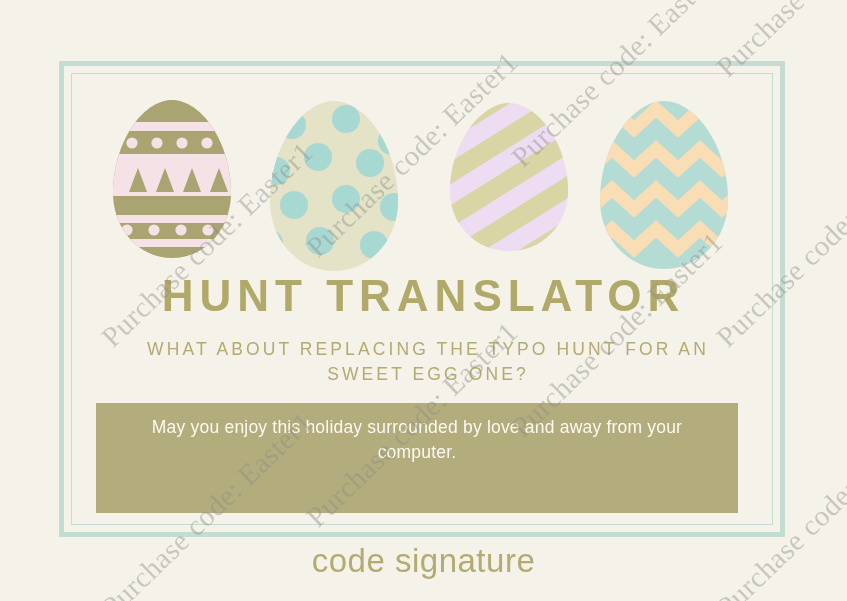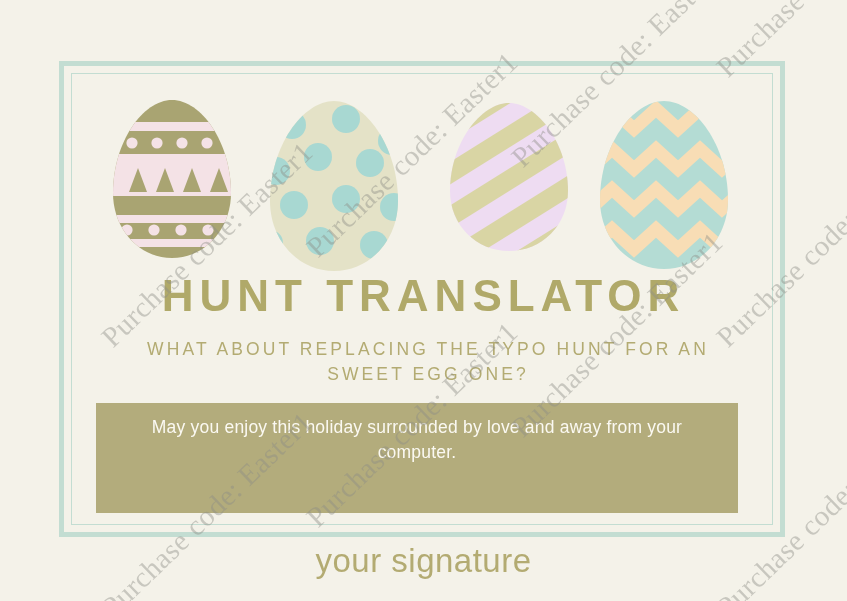--- a/index.html
+++ b/index.html
@@ -253,21 +253,21 @@
   <div class="frame-outer"></div>
   <div class="frame-inner"></div>
 
   <div class="title">HUNT TRANSLATOR</div>
   <div class="subtitle">WHAT ABOUT REPLACING THE TYPO HUNT FOR AN SWEET EGG ONE?</div>
 
   <div class="msgbox">
     <div class="line1">May you enjoy this holiday surrounded by love and away from your computer.</div>
   </div>
 
-  <div class="signature">your signature</div>
+  <div class="signature">code signature</div>
 
   <div id="watermark">
       <div class="wm" style="left: 95px; top: 330px; color: rgb(141, 141, 134); transform: rotate(-44deg);">Purchase code: Easter1</div>
       <div class="wm" style="left: 95px; top: 600px; color: rgb(141, 141, 134); transform: rotate(-44deg);">Purchase code: Easter1</div>
       <div class="wm" style="left: 300px; top: 240px; color: rgb(141, 141, 134); transform: rotate(-44deg);">Purchase code: Easter1</div>
       <div class="wm" style="left: 300px; top: 510px; color: rgb(141, 141, 134); transform: rotate(-44deg);">Purchase code: Easter1</div>
       <div class="wm" style="left: 505px; top: 150px; color: rgb(141, 141, 134); transform: rotate(-44deg);">Purchase code: Easter1</div>
       <div class="wm" style="left: 505px; top: 420px; color: rgb(141, 141, 134); transform: rotate(-44deg);">Purchase code: Easter1</div>
       <div class="wm" style="left: 710px; top: 60px; color: rgb(141, 141, 134); transform: rotate(-44deg);">Purchase code: Easter1</div>
       <div class="wm" style="left: 710px; top: 330px; color: rgb(141, 141, 134); transform: rotate(-44deg);">Purchase code: Easter1</div>

